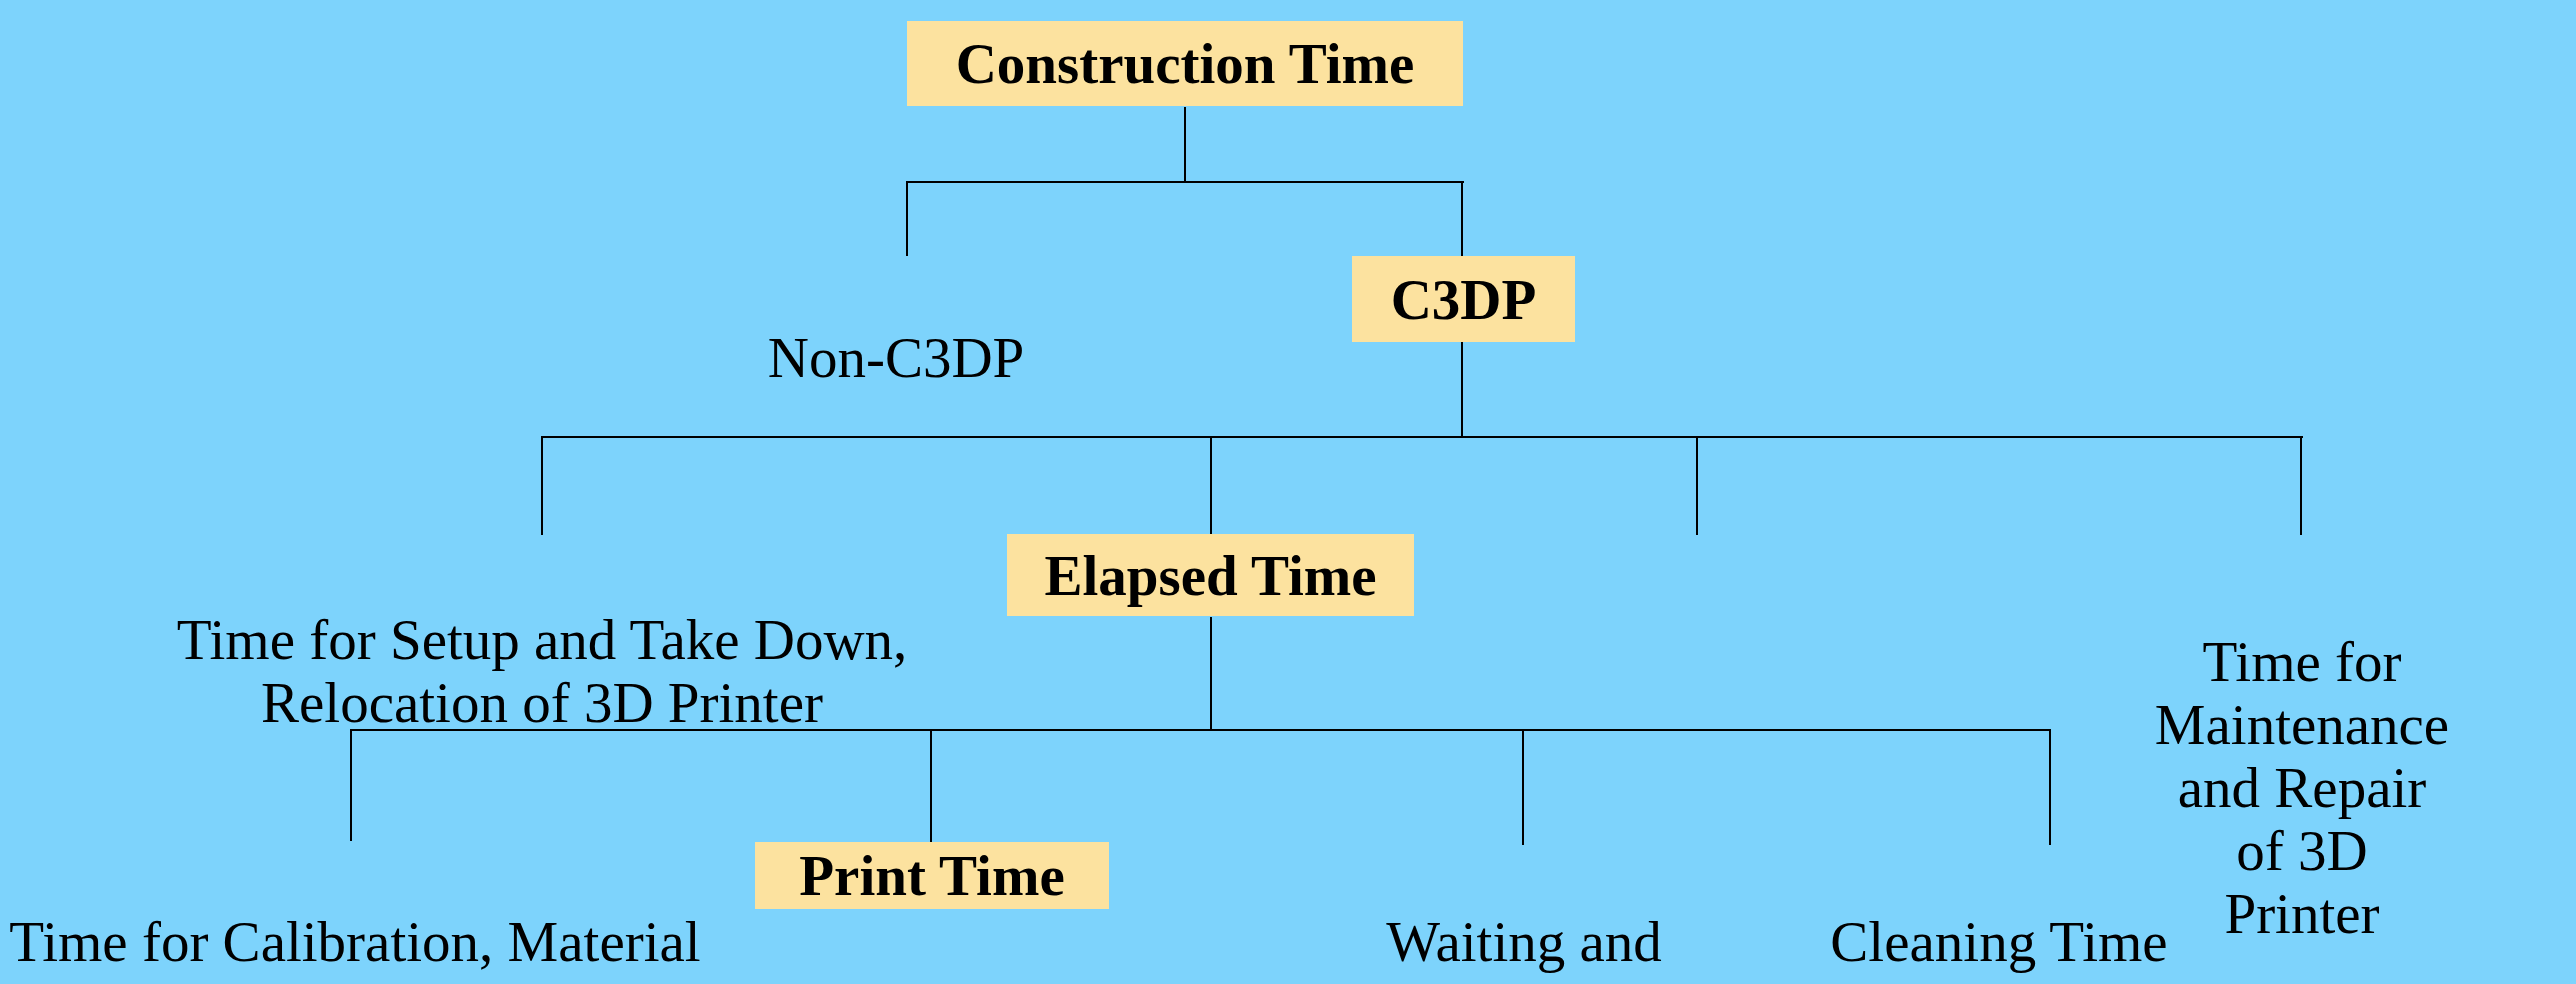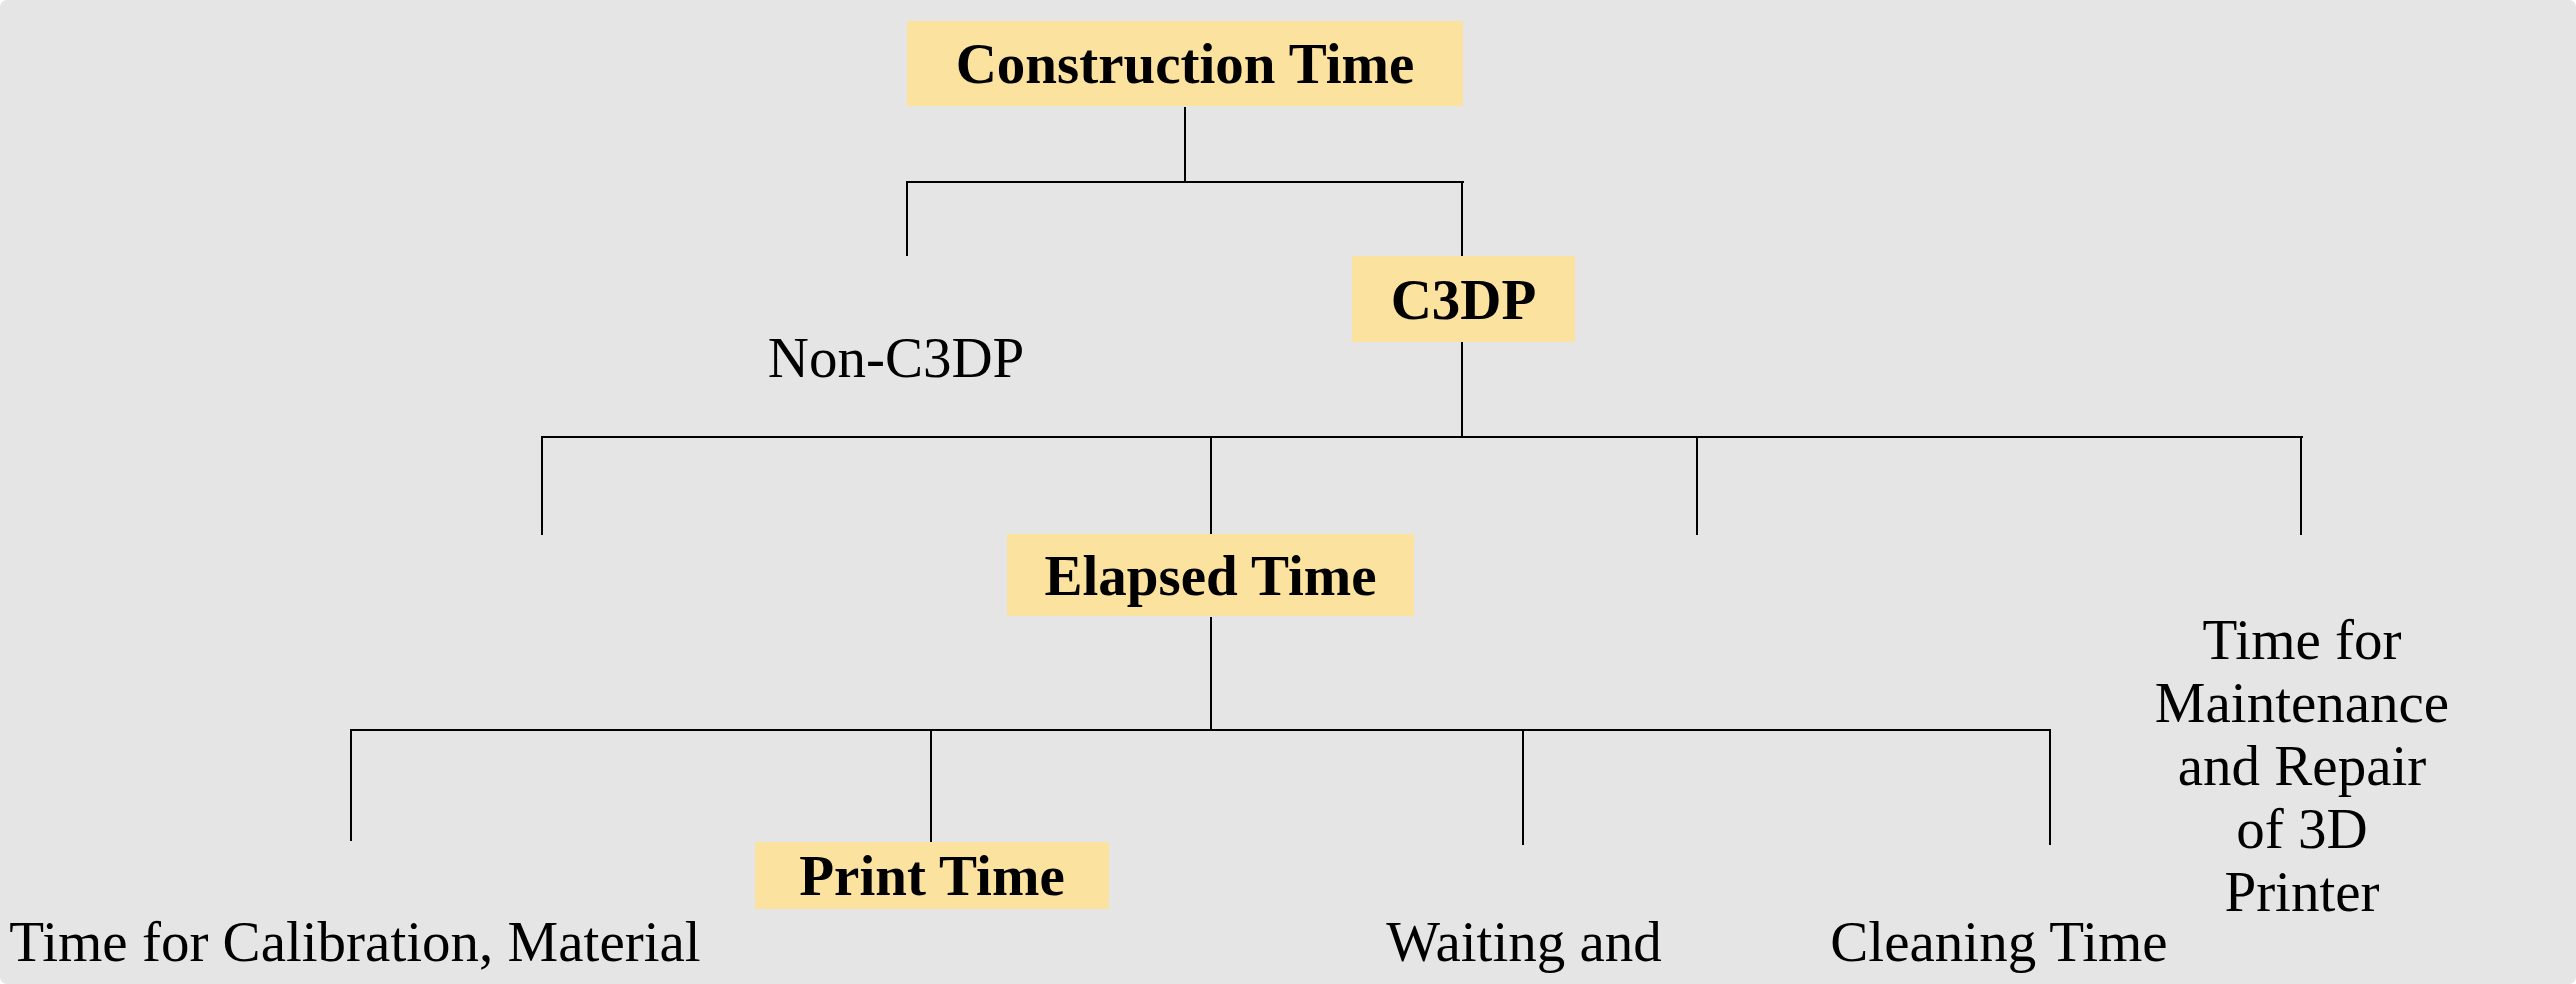--- a/index.html
+++ b/index.html
@@ -4,25 +4,24 @@
 <style>
   html, body {
     margin: 0;
     padding: 0;
     background: #ffffff;
   }
   .canvas {
     position: relative;
     width: 2576px;
     height: 984px;
-    background: #e5e5e5;
+    background: #7dd3fc;
     font-family: "Liberation Serif", "DejaVu Serif", serif;
     color: var(--text, #000000);
     overflow: hidden;
-    border-radius: 7px;
   }
   .line {
     position: absolute;
     background: var(--line, #000000);
   }
   .line.v { width: 2.4px; }
   .line.h { height: 2.4px; }
   .node {
     position: absolute;
     font-size: 57px;
@@ -70,24 +69,28 @@
     <span>Construction Time</span>
   </div>
 
   <div class="node plain" style="left:896px; top:263px;">
     <span>Non-C3DP</span>
   </div>
   <div class="node box" style="left:1352px; top:256px; width:223px; height:86px;">
     <span>C3DP</span>
   </div>
 
+  <div class="node plain" style="left:542px; top:545px;">
+    <span>Time for Setup and Take Down,
+Relocation of 3D Printer</span>
+  </div>
   <div class="node box" style="left:1007px; top:534px; width:407px; height:82px;">
     <span>Elapsed Time</span>
   </div>
-  <div class="node plain" style="left:2302px; top:545px;">
+  <div class="node plain" style="left:2302px; top:567px;">
     <span>Time for Maintenance
 and Repair of 3D Printer</span>
   </div>
 
   <div class="node plain" style="left:355px; top:847px;">
     <span>Time for Calibration, Material
 Preparation, Test Print</span>
   </div>
   <div class="node box" style="left:755px; top:842px; width:354px; height:67px;">
     <span>Print Time</span>

